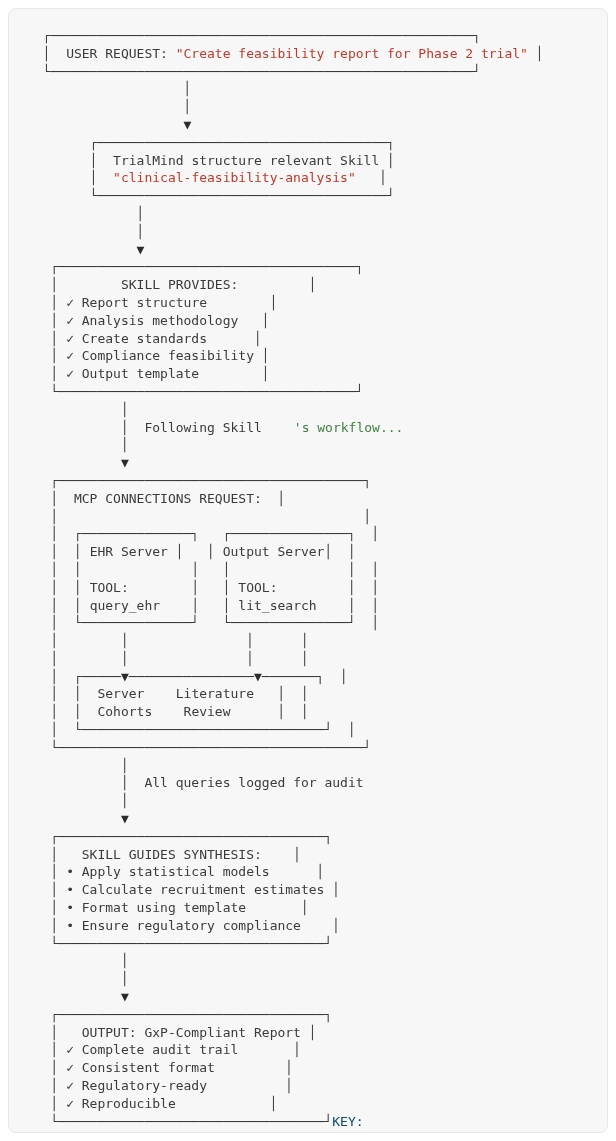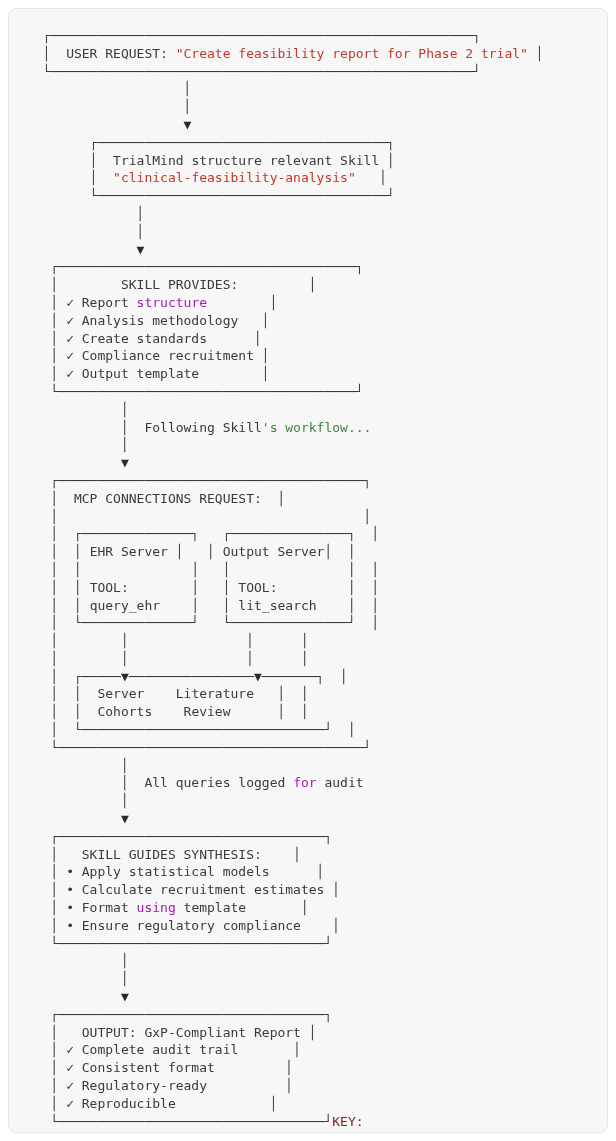--- a/index.html
+++ b/index.html
@@ -37,23 +37,23 @@
     font-family: "DejaVu Sans Mono", "Liberation Mono", monospace;
     font-size: 13.0px;
     line-height: 17.8px;
     letter-spacing: 0px;
     color: #3a3a3a;
     white-space: pre;
     tab-size: 4;
   }
 
   .str   { color: #c0392b; }   
-  .kw    { color: #a21caf; }   
-  .grn   { color: #3f7f3f; }   
-  .key   { color: #7f1d1d; }   
+  .kw    { color: #404040; }   
+  .grn   { color: #3f7f3f; margin-left: 32px; }   
+  .key   { color: #0c4a6e; }   
   .box   { color: #3a3a3a; }
   .arrow { color: #2b2b2b; }
 </style>
 </head>
 <body>
 
 <div id="card">
   <pre id="code"><span>  <span class="box">┌──────────────────────────────────────────────────────┐</span></span>
   <span class="box">│</span>  <span>USER REQUEST:</span> <span class="str">"Create feasibility report for Phase 2 trial"</span> <span class="box">│</span>
   <span class="box">└──────────────────────────────────────────────────────┘</span>
@@ -65,21 +65,21 @@
         <span class="box">│</span>  <span class="str">"clinical-feasibility-analysis"</span>   <span class="box">│</span>
         <span class="box">└─────────────────────────────────────┘</span>
               <span class="box">│</span>
               <span class="box">│</span>
               <span class="arrow">▼</span>
    <span class="box">┌──────────────────────────────────────┐</span>
    <span class="box">│</span>        <span>SKILL PROVIDES:</span>         <span class="box">│</span>
    <span class="box">│</span> <span>✓</span> <span>Report </span><span class="kw">structure</span>        <span class="box">│</span>
    <span class="box">│</span> <span>✓</span> <span>Analysis methodology</span>   <span class="box">│</span>
    <span class="box">│</span> <span>✓</span> <span>Create standards</span>      <span class="box">│</span>
-   <span class="box">│</span> <span>✓</span> <span>Compliance recruitment</span> <span class="box">│</span>
+   <span class="box">│</span> <span>✓</span> <span>Compliance feasibility</span> <span class="box">│</span>
    <span class="box">│</span> <span>✓</span> <span>Output template</span>        <span class="box">│</span>
    <span class="box">└──────────────────────────────────────┘</span>
             <span class="box">│</span>
             <span class="box">│</span>  <span>Following Skill</span><span class="grn">'s workflow...</span>
             <span class="box">│</span>
             <span class="arrow">▼</span>
    <span class="box">┌───────────────────────────────────────┐</span>
    <span class="box">│</span>  <span>MCP CONNECTIONS REQUEST:</span>  <span class="box">│</span>
    <span class="box">│</span>                                       <span class="box">│</span>
    <span class="box">│</span>  <span class="box">┌──────────────┐</span>   <span class="box">┌───────────────┐</span>  <span class="box">│</span>

